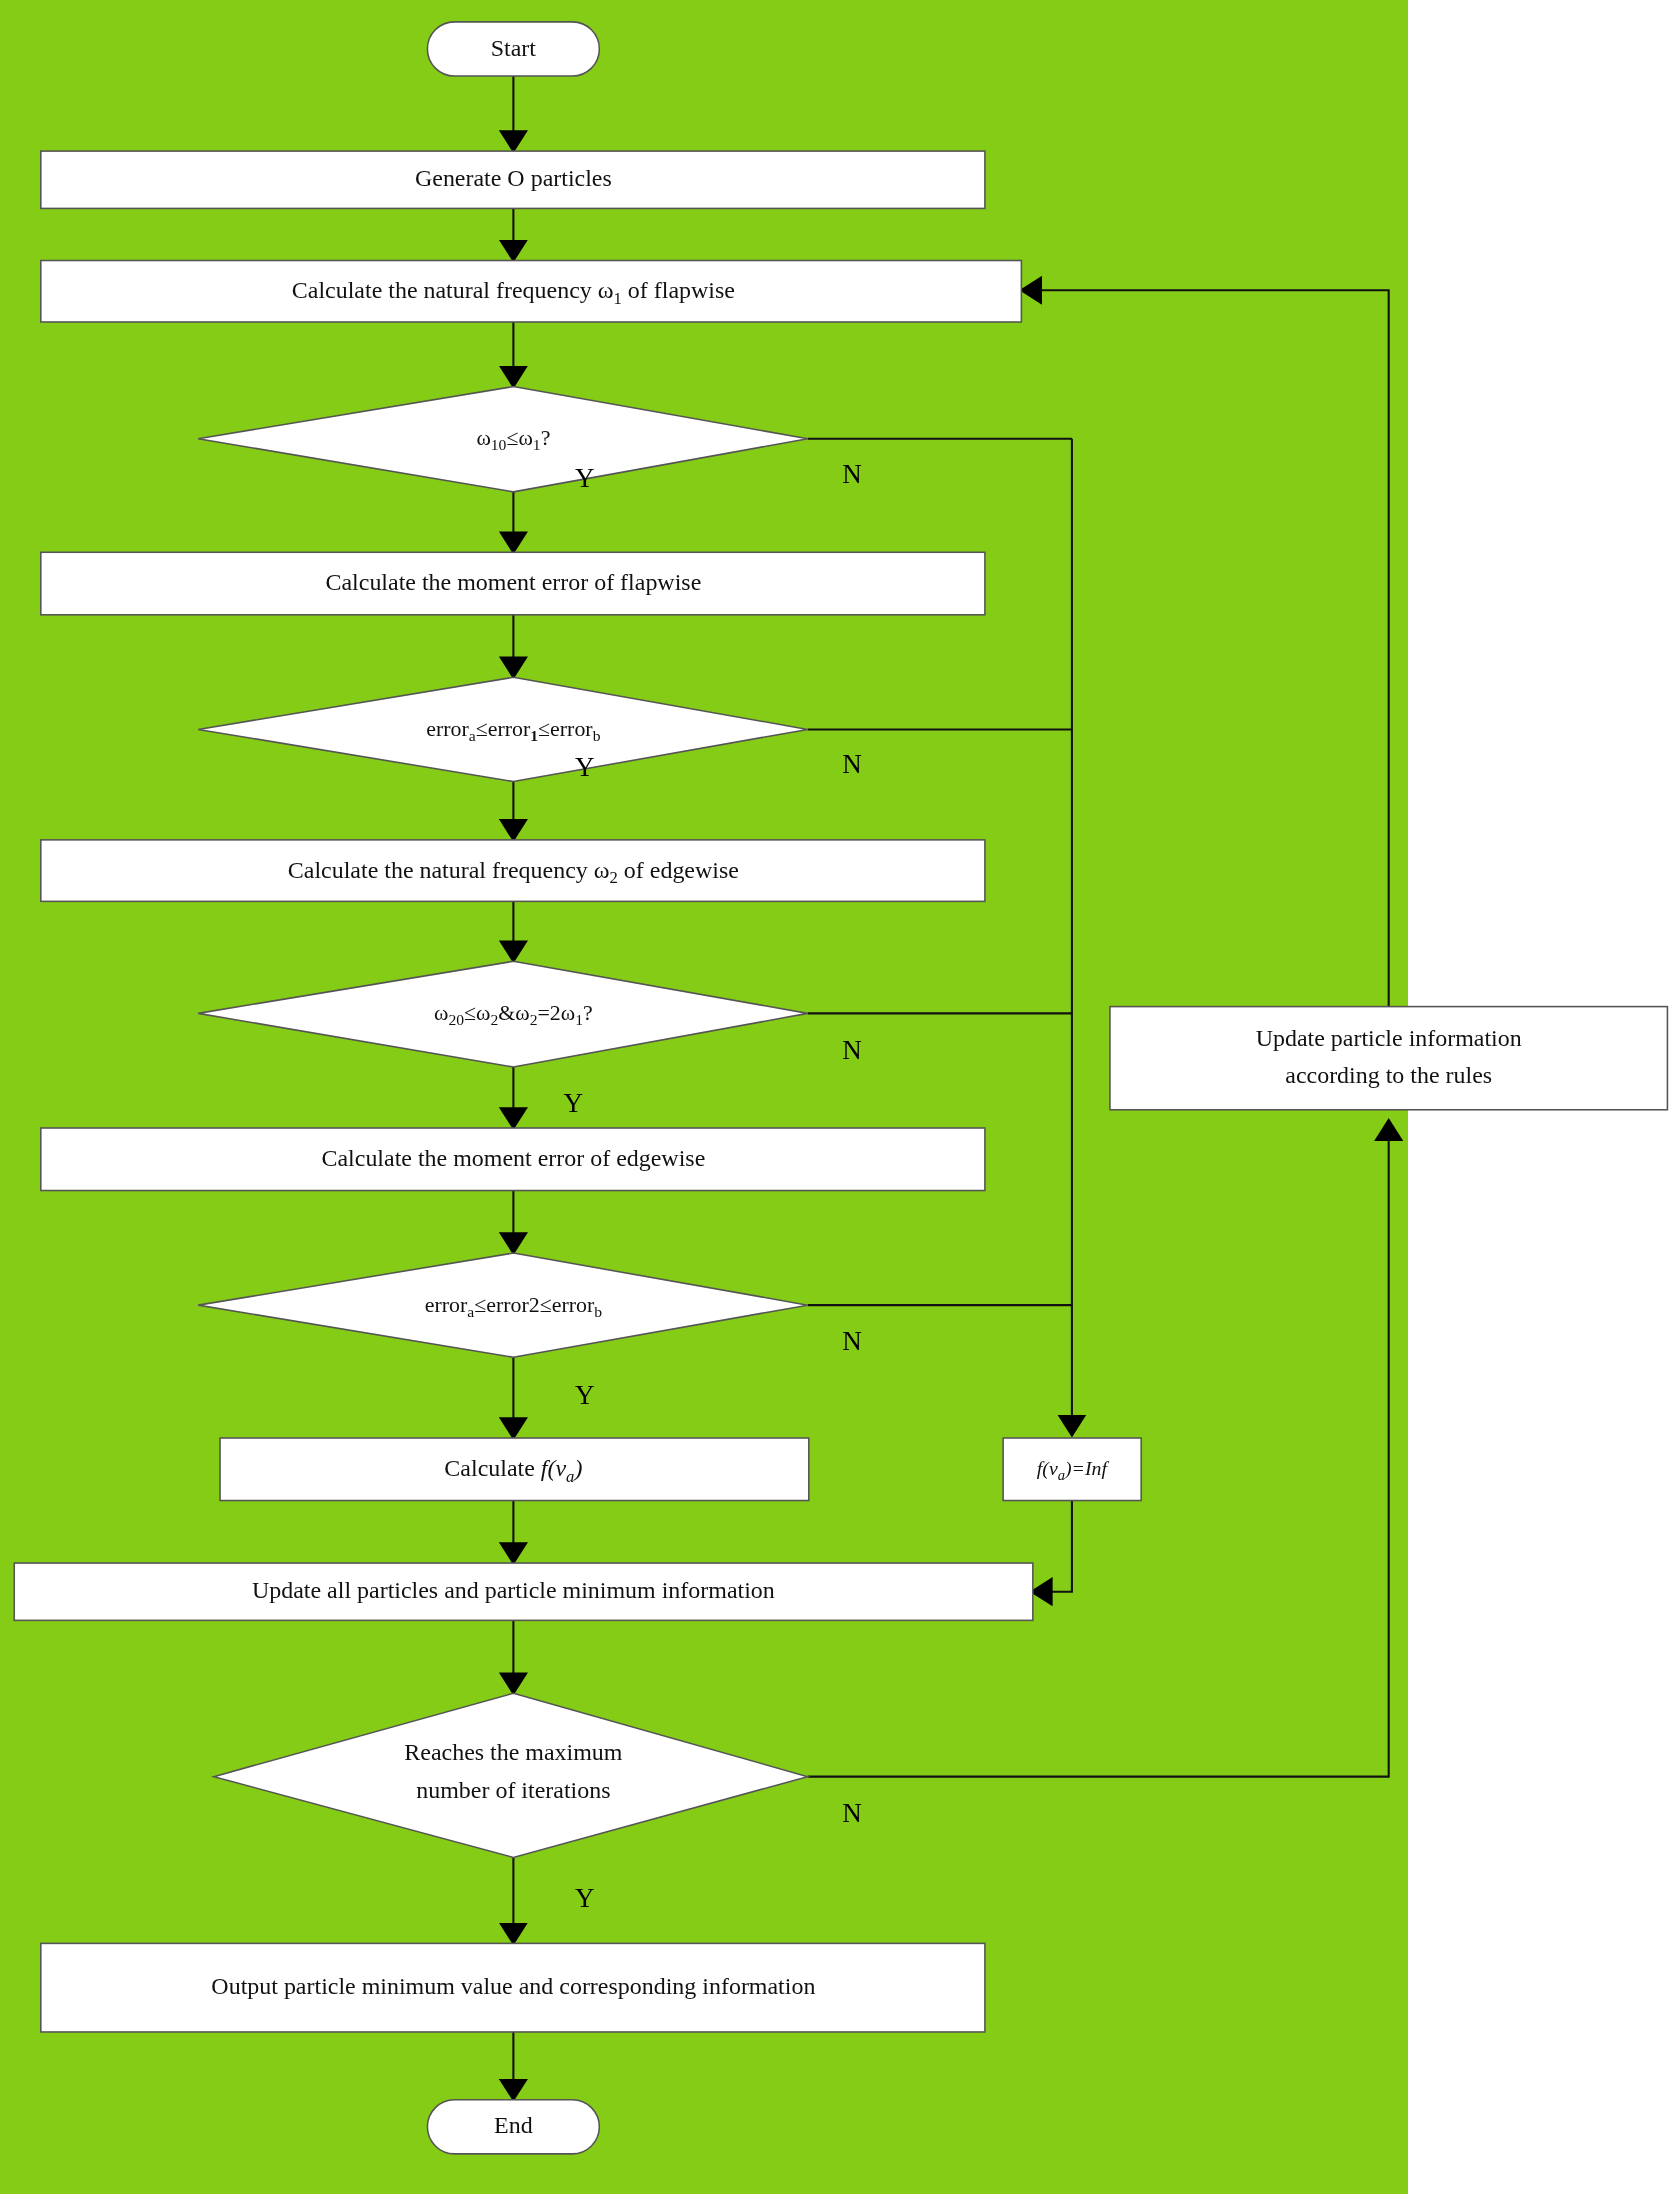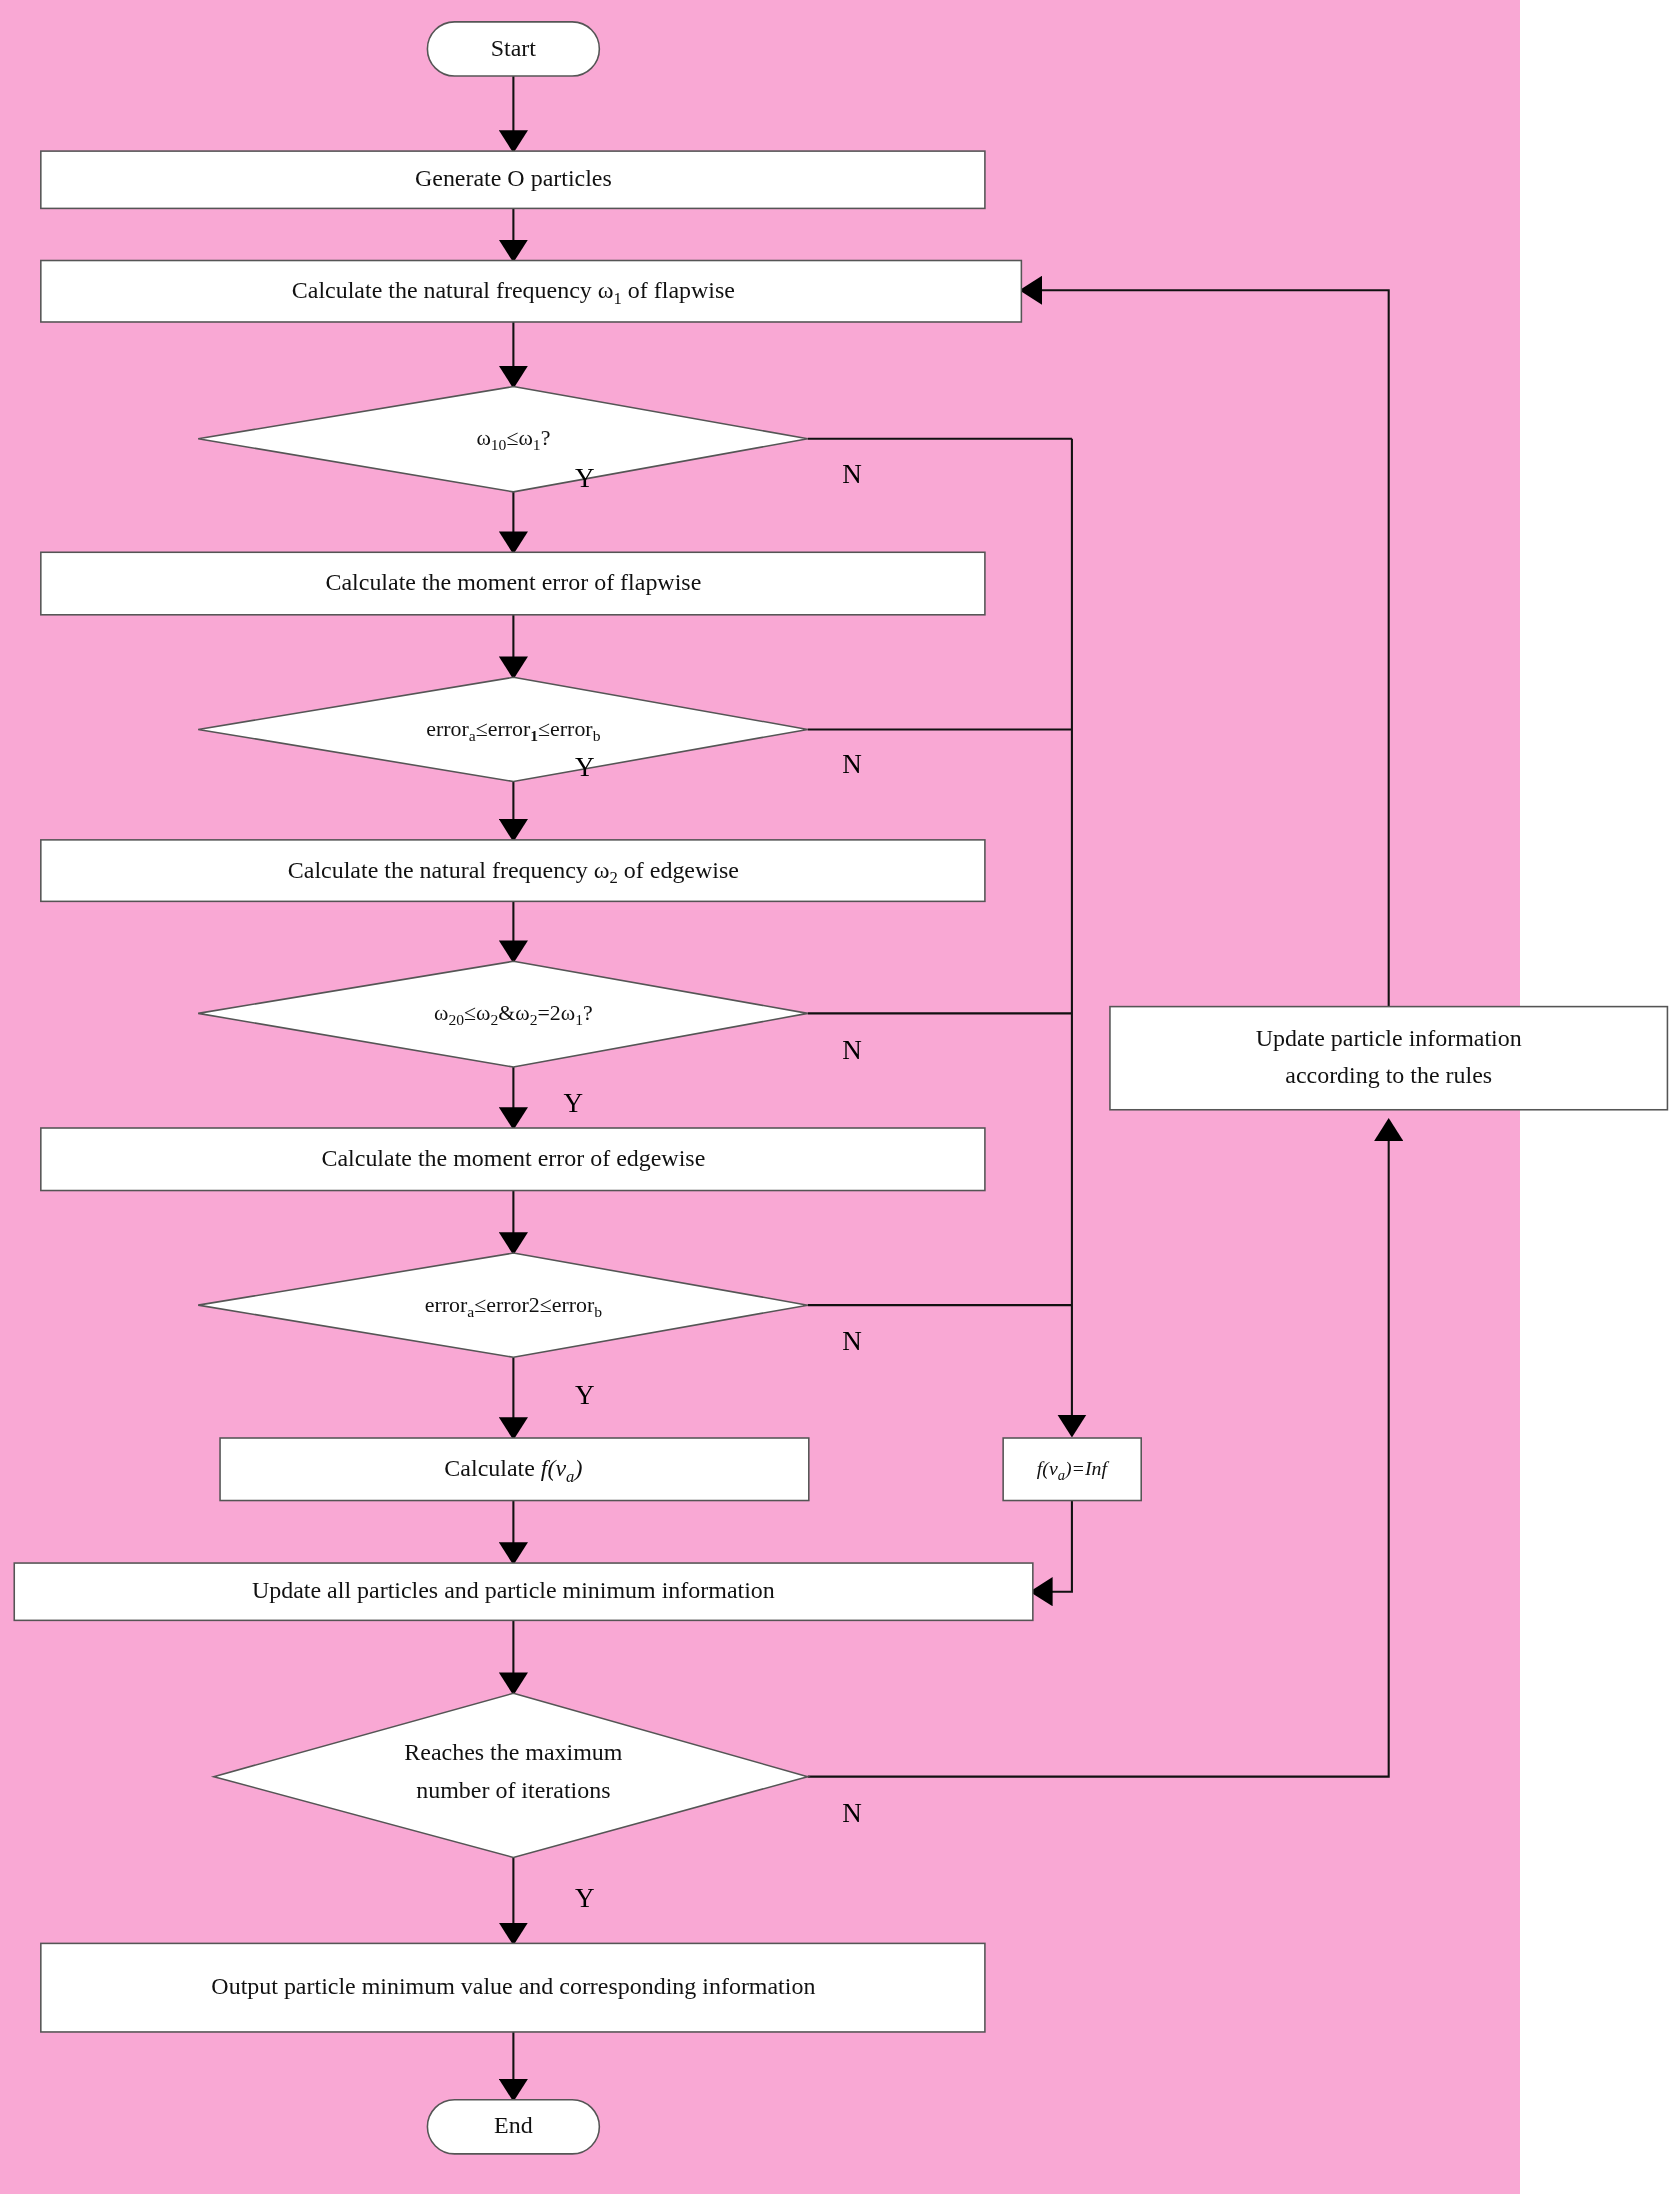--- a/index.html
+++ b/index.html
@@ -1,17 +1,17 @@
 <!DOCTYPE html>
 <html style="font-size:8.3px"><head>
 <meta charset="utf-8">
 <style>
   html,body{margin:0;padding:0;background:#ffffff;}
   body{font-family:"Liberation Serif", serif;}
-  #canvas{position:relative;width:1520px;height:2194px;background:#f9a8d4;}
+  #canvas{position:relative;width:1408px;height:2194px;background:#84cc16;}
   svg{display:block;}
   .node-text{font-family:"Liberation Serif", serif;fill:#111111;text-anchor:middle;dominant-baseline:middle;}
   .t-box{font-size:46px;}
   .t-term{font-size:46px;}
   .t-diamond{font-size:42px;}
   .t-small{font-size:38px;}
   .t-branch{font-size:52px;fill:#000000;}
   .ital{font-style:italic;}
   .shape{fill:#ffffff;stroke:#555555;stroke-width:3;}
   .conn{stroke:#111111;stroke-width:4;fill:none;}

